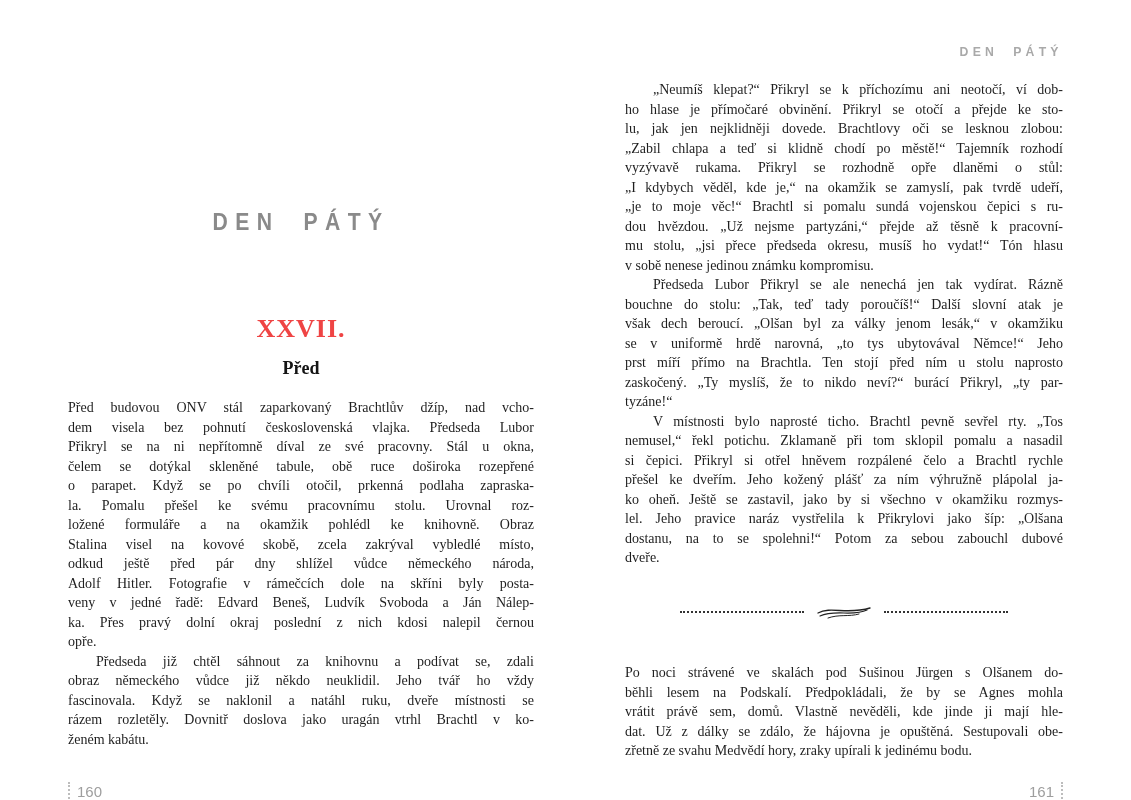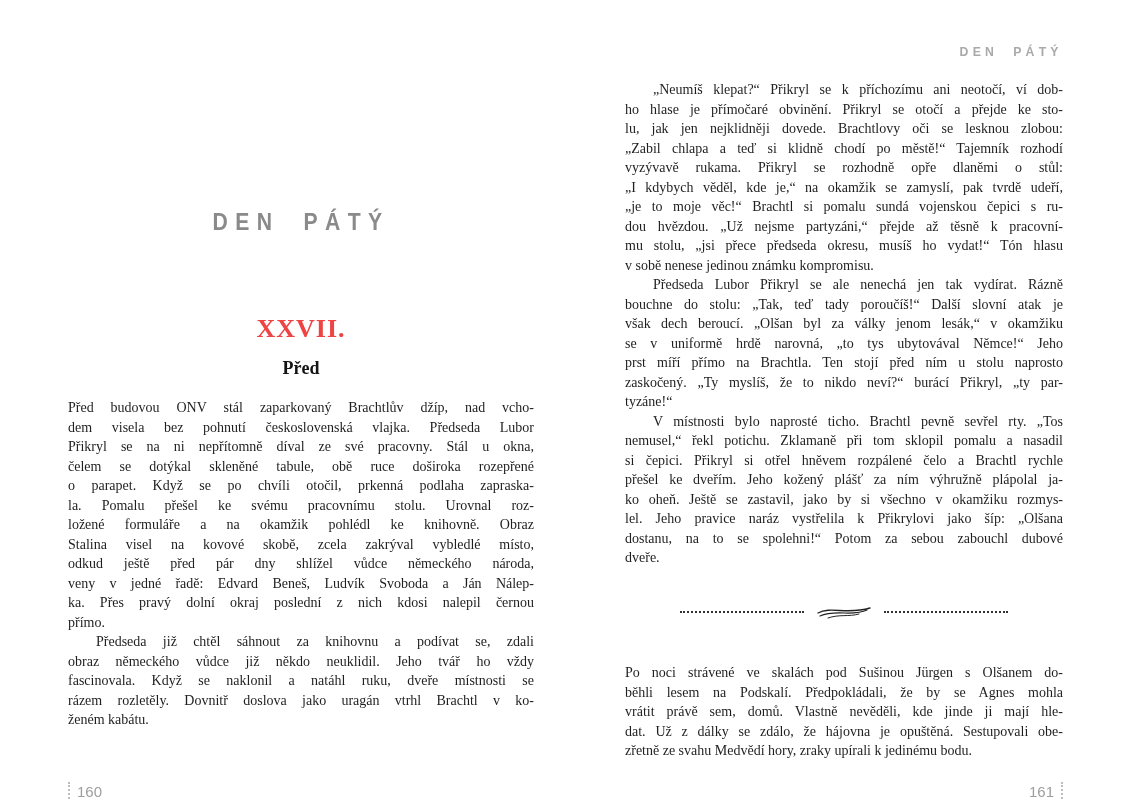--- a/index.html
+++ b/index.html
@@ -75,23 +75,24 @@
         <div class="para">
           <div class="line">Před budovou ONV stál zaparkovaný Brachtlův džíp, nad vcho-</div>
           <div class="line">dem visela bez pohnutí československá vlajka. Předseda Lubor</div>
           <div class="line">Přikryl se na ni nepřítomně díval ze své pracovny. Stál u okna,</div>
           <div class="line">čelem se dotýkal skleněné tabule, obě ruce doširoka rozepřené</div>
           <div class="line">o parapet. Když se po chvíli otočil, prkenná podlaha zapraska-</div>
           <div class="line">la. Pomalu přešel ke svému pracovnímu stolu. Urovnal roz-</div>
           <div class="line">ložené formuláře a na okamžik pohlédl ke knihovně. Obraz</div>
           <div class="line">Stalina visel na kovové skobě, zcela zakrýval vybledlé místo,</div>
           <div class="line">odkud ještě před pár dny shlížel vůdce německého národa,</div>
+          <div class="line">Adolf Hitler. Fotografie v rámečcích dole na skříni byly posta-</div>
           <div class="line">veny v jedné řadě: Edvard Beneš, Ludvík Svoboda a Ján Nálep-</div>
           <div class="line">ka. Přes pravý dolní okraj poslední z nich kdosi nalepil černou</div>
-          <div class="line last">přímo.</div>
+          <div class="line last">opře.</div>
         </div>
         <div class="para">
           <div class="line indent">Předseda již chtěl sáhnout za knihovnu a podívat se, zdali</div>
           <div class="line">obraz německého vůdce již někdo neuklidil. Jeho tvář ho vždy</div>
           <div class="line">fascinovala. Když se naklonil a natáhl ruku, dveře místnosti se</div>
           <div class="line">rázem rozletěly. Dovnitř doslova jako uragán vtrhl Brachtl v ko-</div>
           <div class="line last">ženém kabátu.</div>
         </div>
       </div>
   </div>

